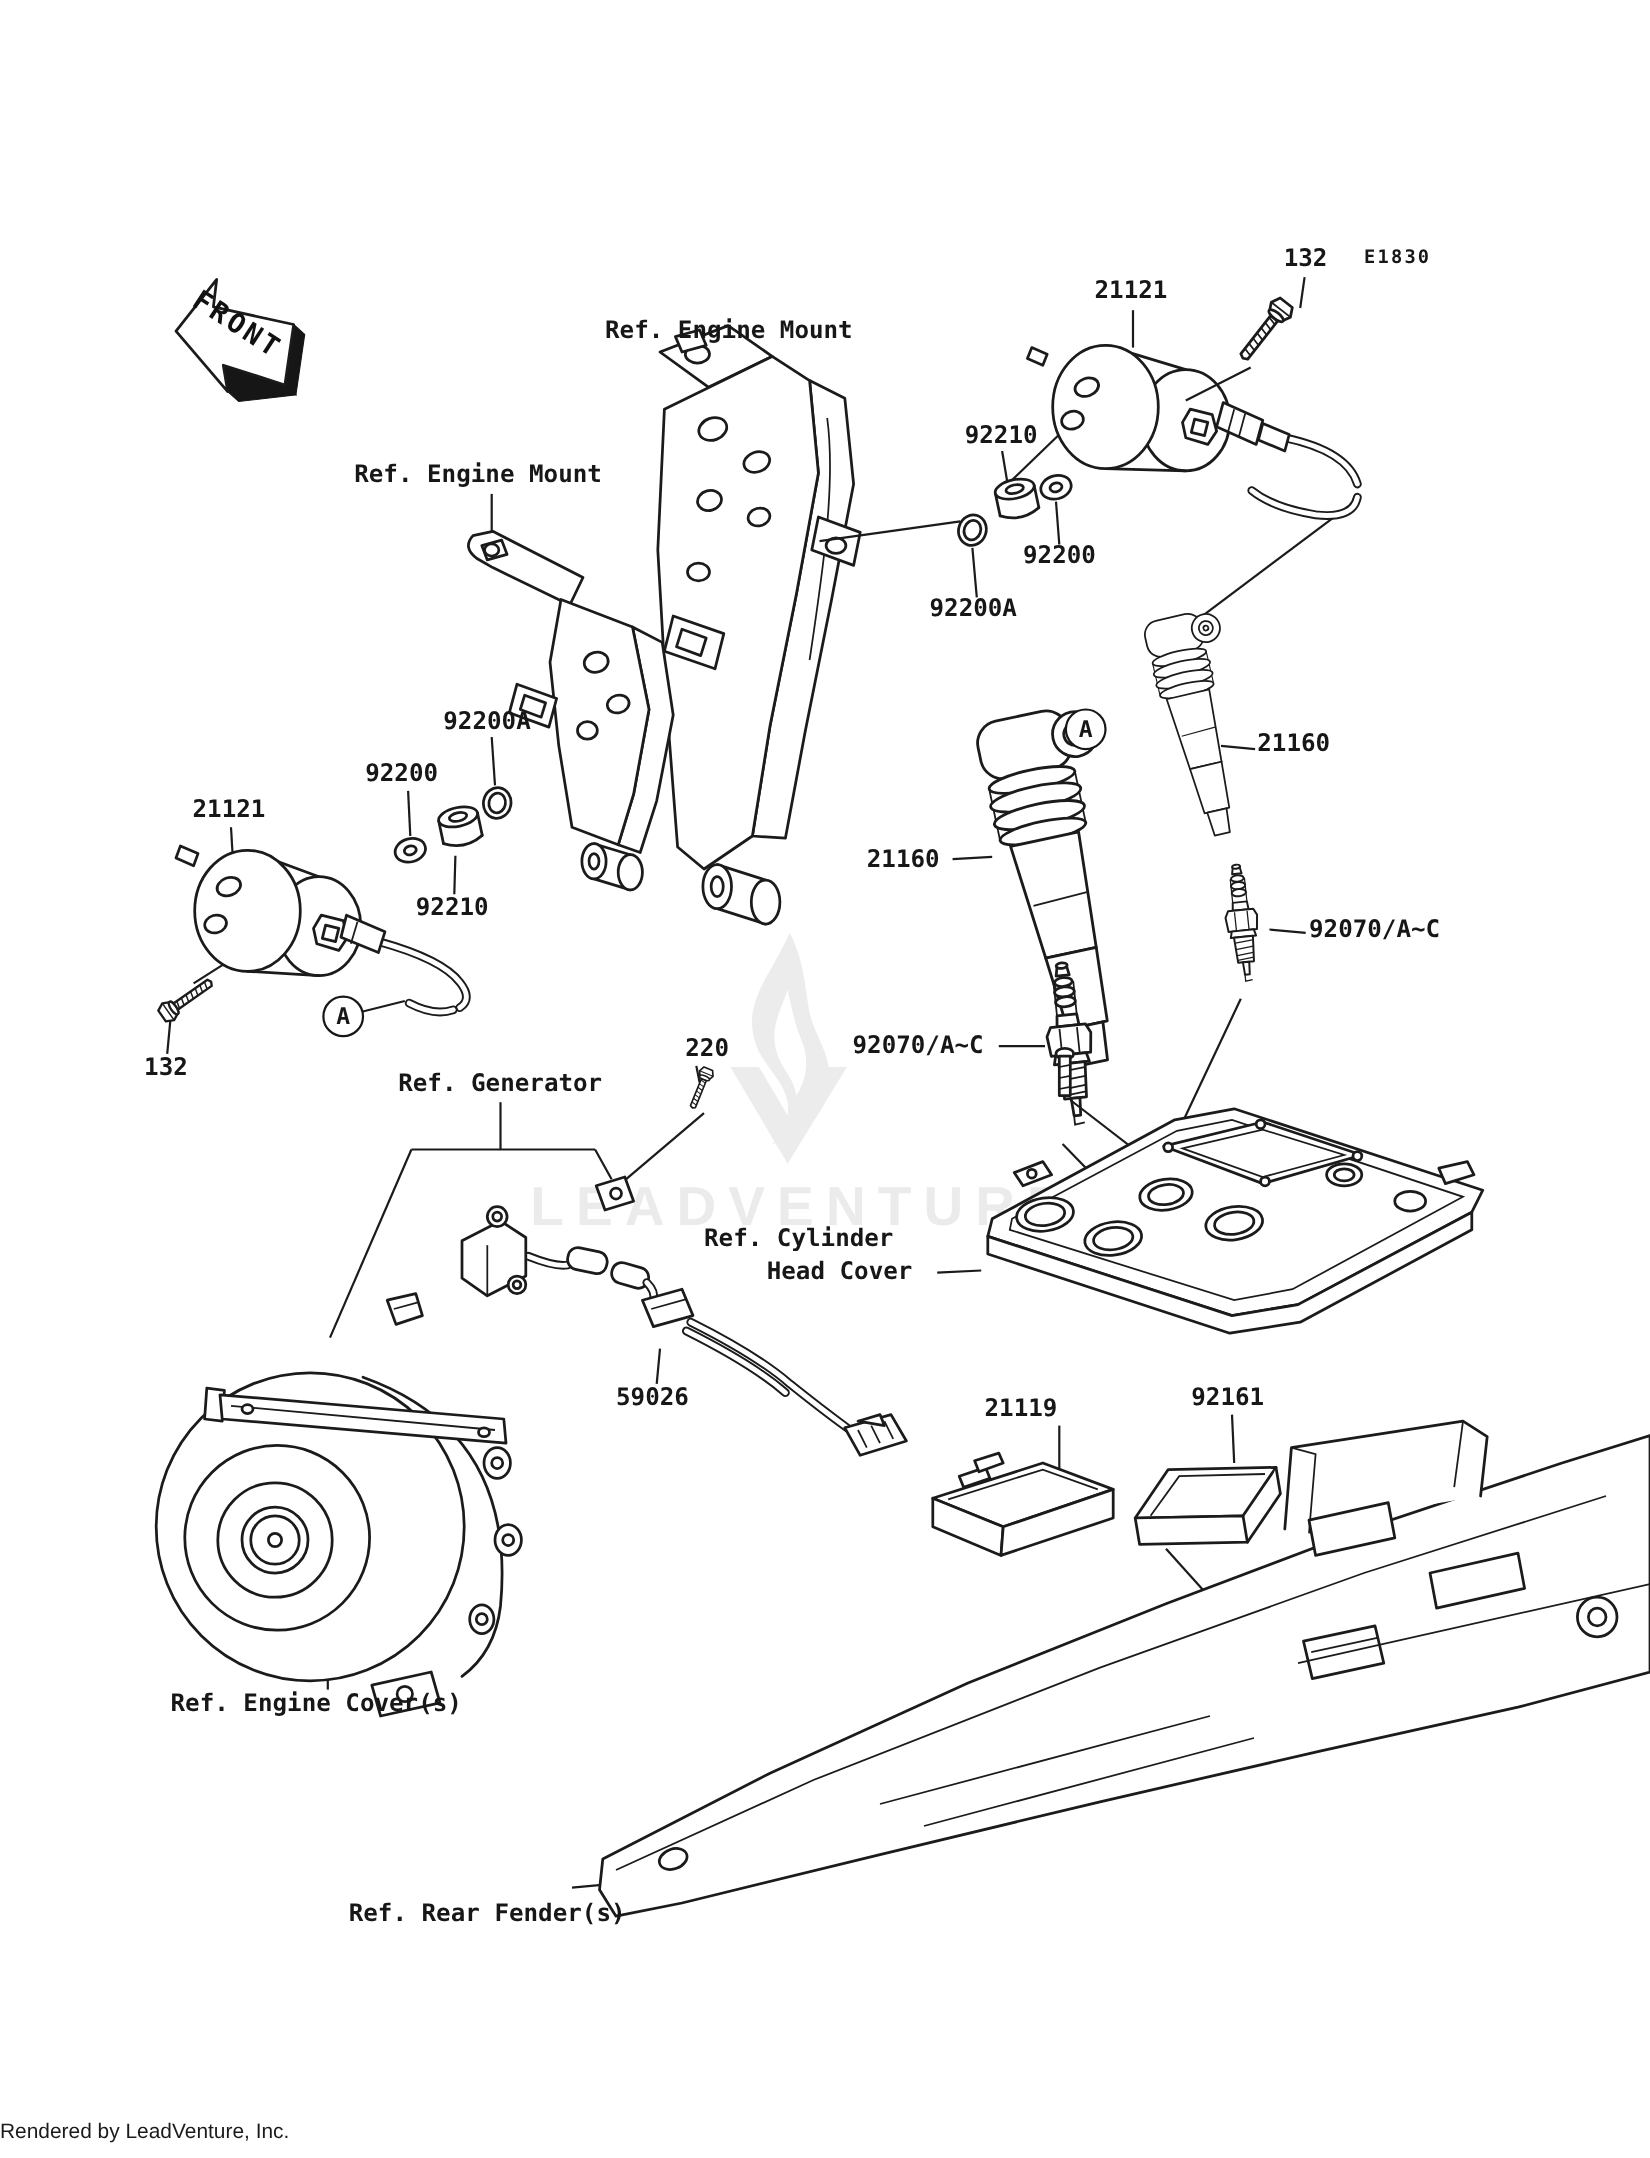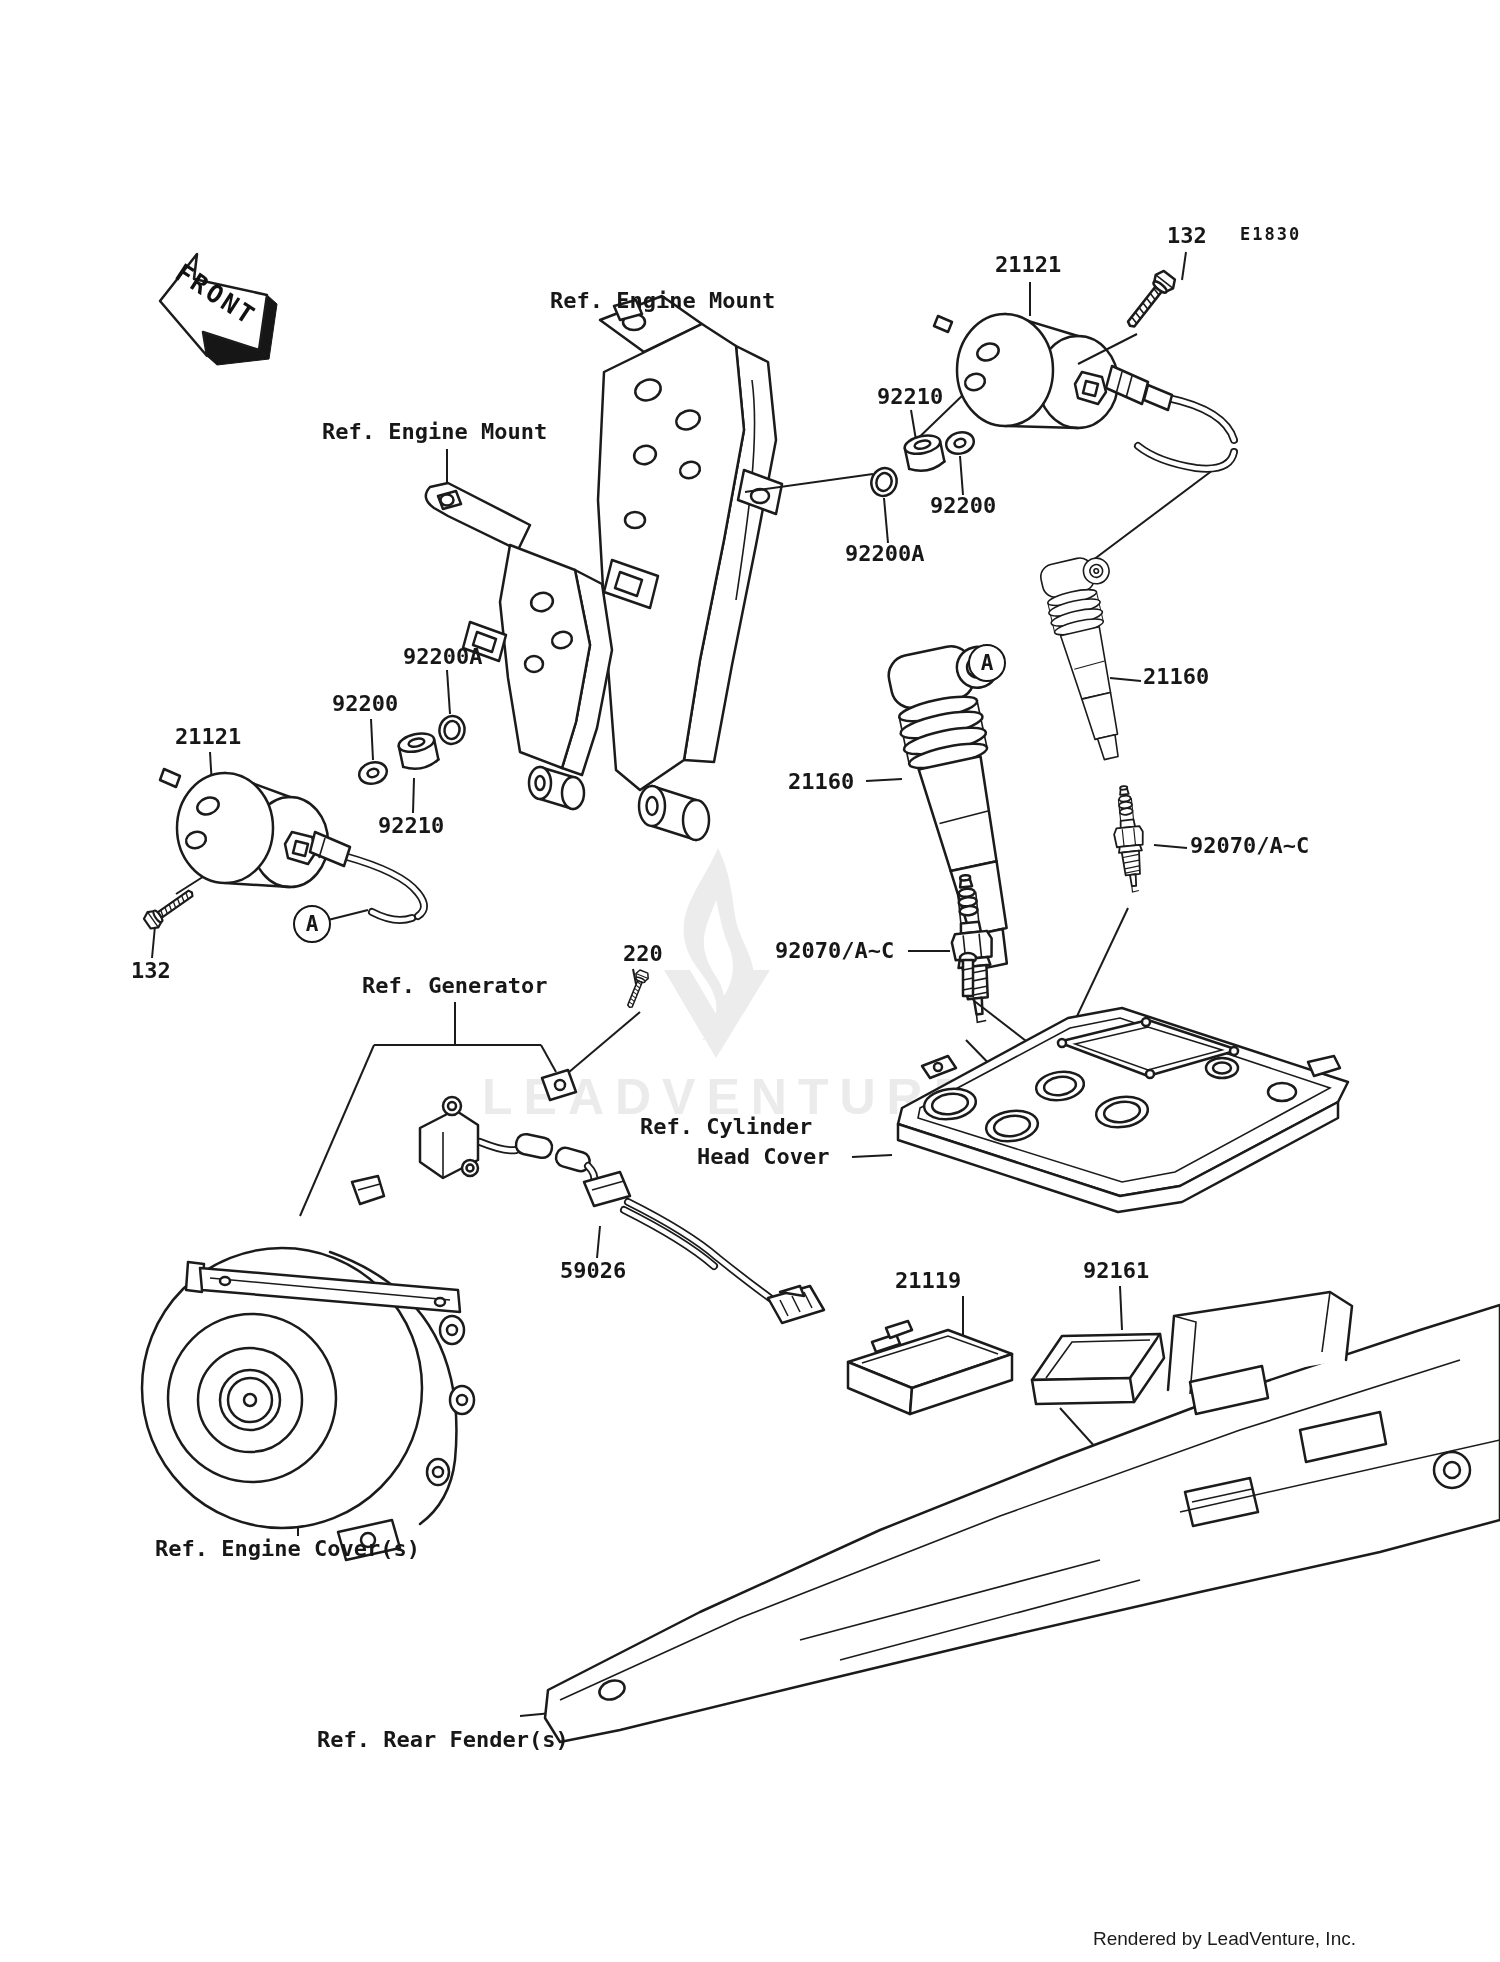--- a/index.html
+++ b/index.html
@@ -9,21 +9,21 @@
            font-weight:bold;font-size:50px;letter-spacing:11px;color:#ebebeb;z-index:1;}
   svg.art{position:absolute;left:0;top:0;z-index:2;}
   .plabel{position:absolute;font-weight:bold;font-size:22px;color:#171717;line-height:1;
           white-space:nowrap;z-index:3;}
   .plabel.small{font-size:17px;letter-spacing:2px;}
   .amark{position:absolute;width:34px;height:34px;border:2.5px solid #171717;border-radius:50%;
          background:#fff;color:#171717;font-weight:bold;font-size:21px;line-height:34px;
          text-align:center;z-index:3;}
   .front-text{position:absolute;left:186px;top:258px;font-weight:bold;font-size:25px;
               letter-spacing:3px;color:#111;transform:rotate(33deg);transform-origin:left top;z-index:4;}
-  .footer{position:absolute;left:0;top:1928px;width:1356px;text-align:right;
+  .footer{position:absolute;left:0;top:1928px;width:1356px;text-align:left;
           font-family:"Liberation Sans",sans-serif;font-size:19px;color:#1b1b1b;z-index:3;}
   .ln{fill:none;stroke:#1b1b1b;stroke-width:2;}
   .pt{fill:#ffffff;stroke:#1b1b1b;stroke-width:2.5;stroke-linejoin:round;stroke-linecap:round;}
   .thin{fill:none;stroke:#1b1b1b;stroke-width:1.6;}
   .dark{fill:#161616;stroke:#161616;stroke-width:1;}
   .tube-o{fill:none;stroke:#1b1b1b;stroke-width:8;stroke-linecap:round;}
   .tube-i{fill:none;stroke:#ffffff;stroke-width:4.5;stroke-linecap:round;}
   .wmshape{fill:#ececec;}
 </style>
 </head>

